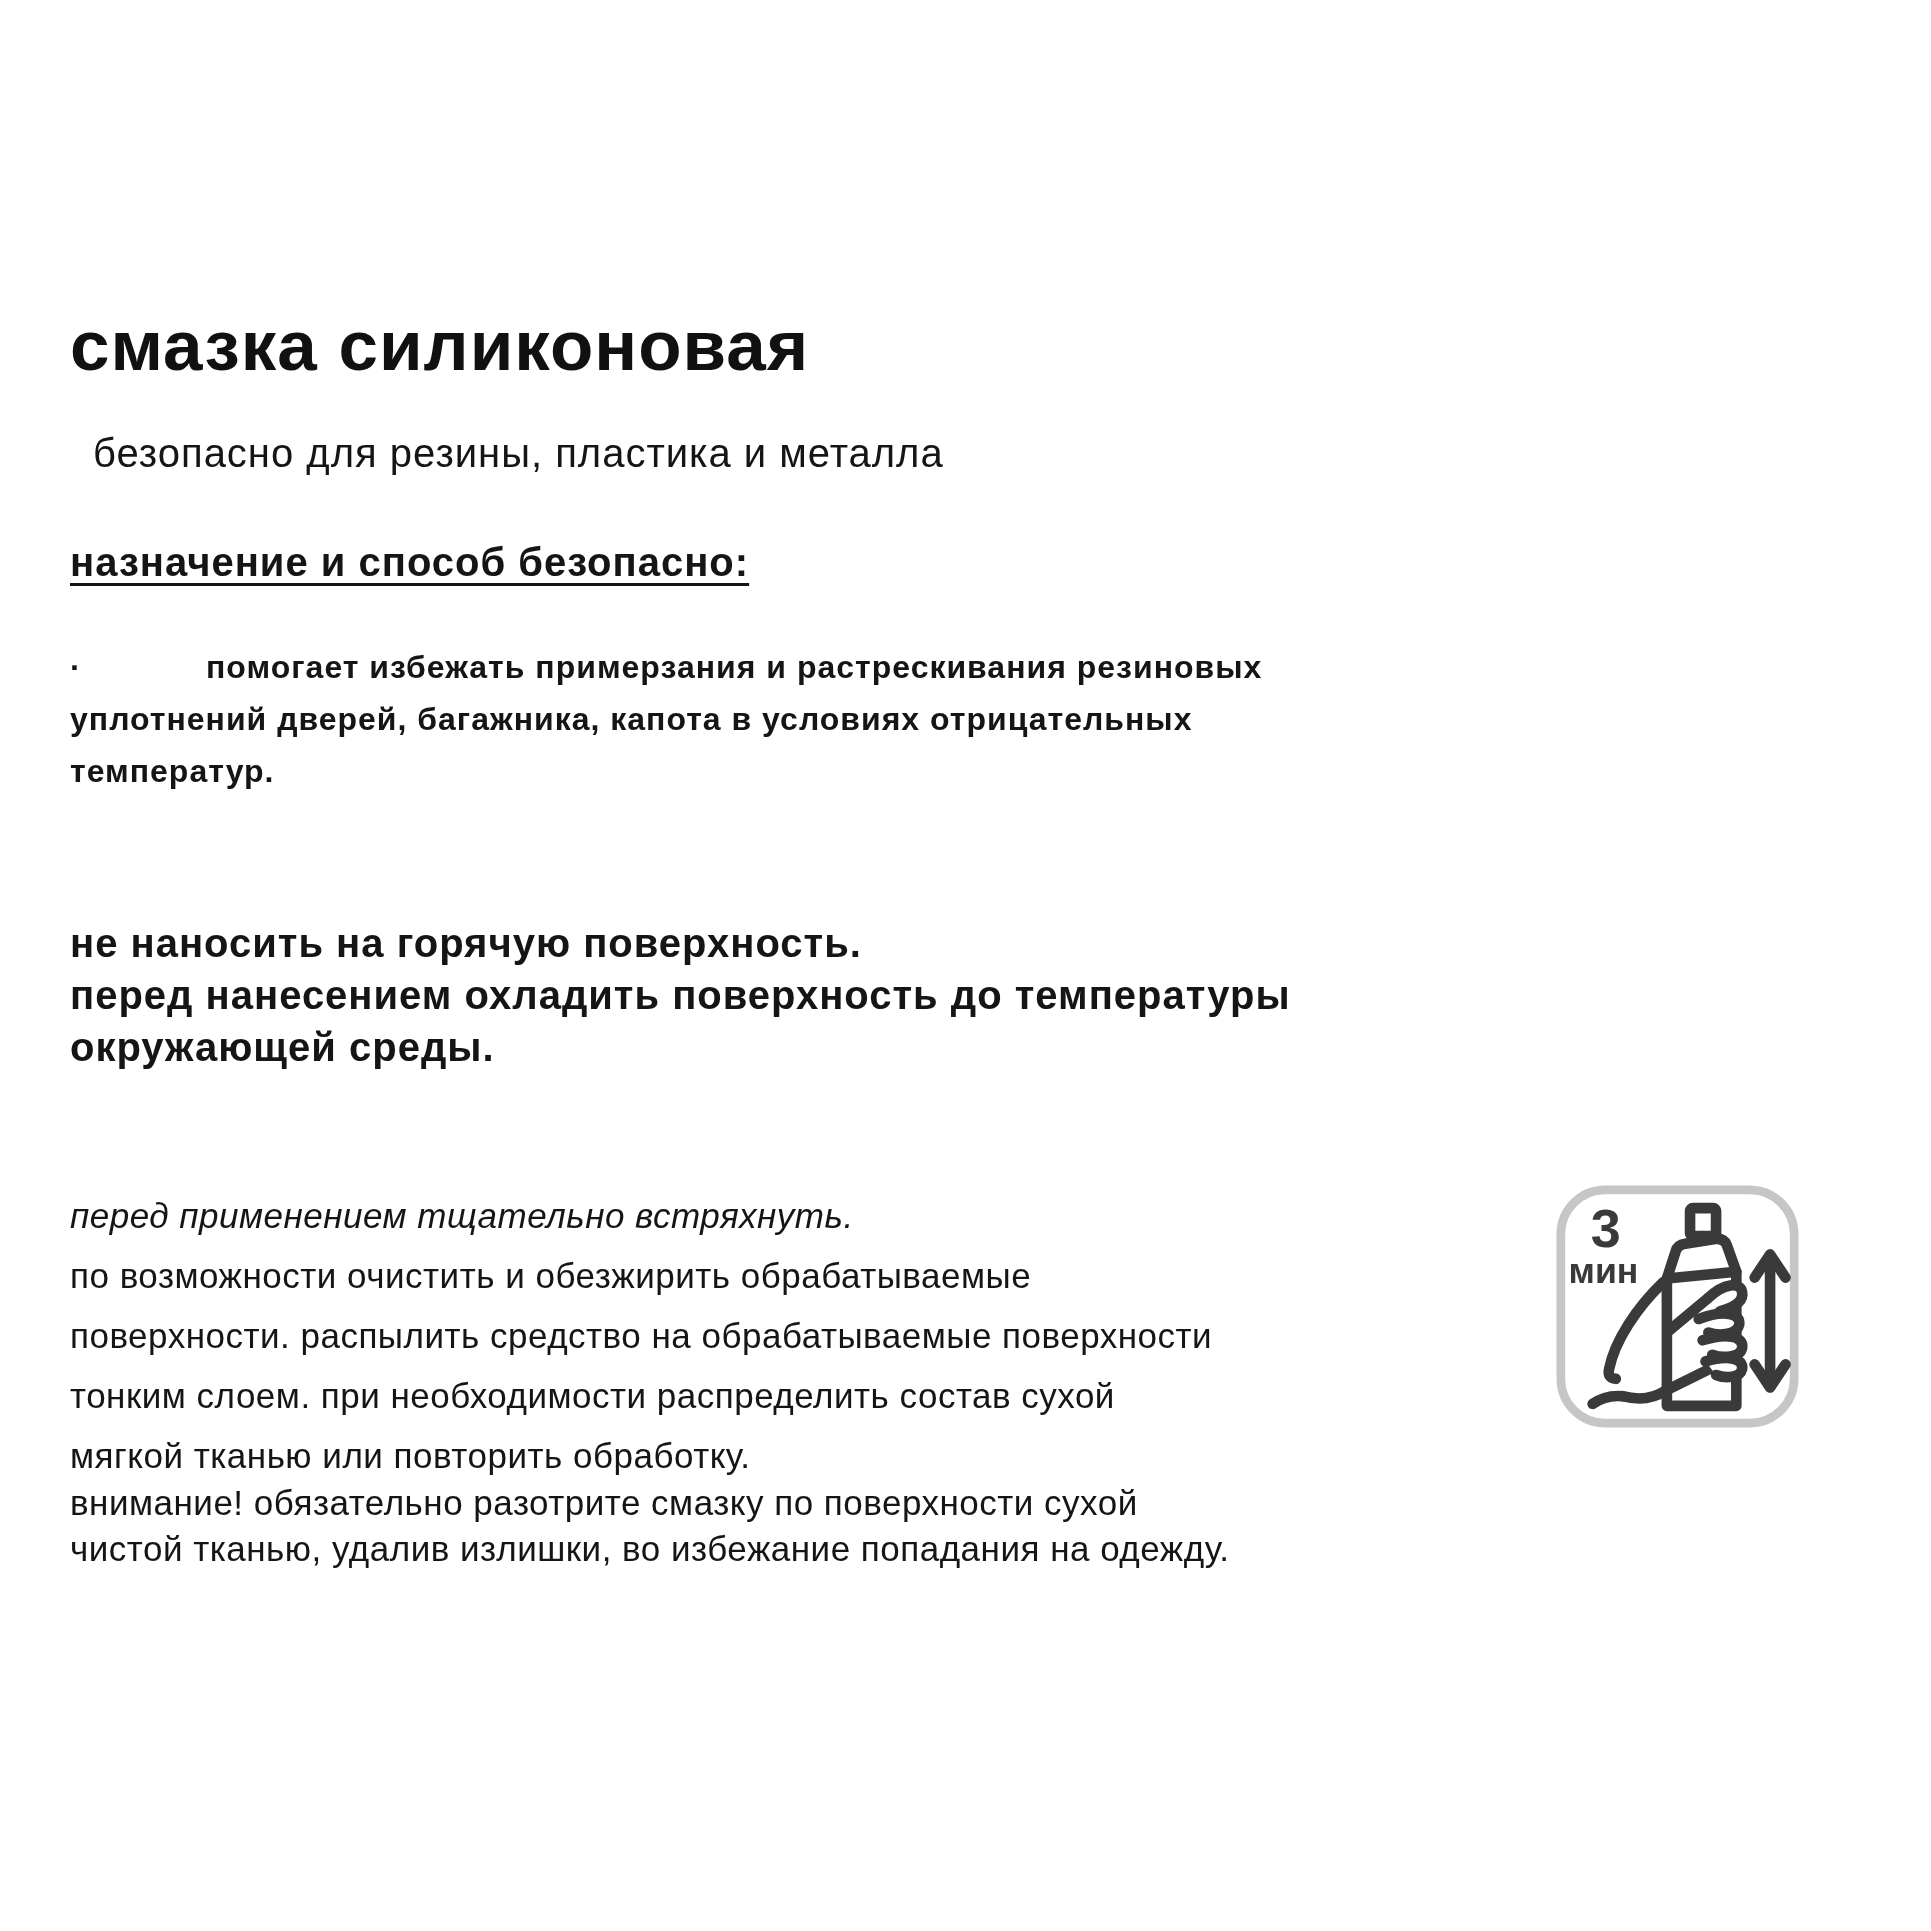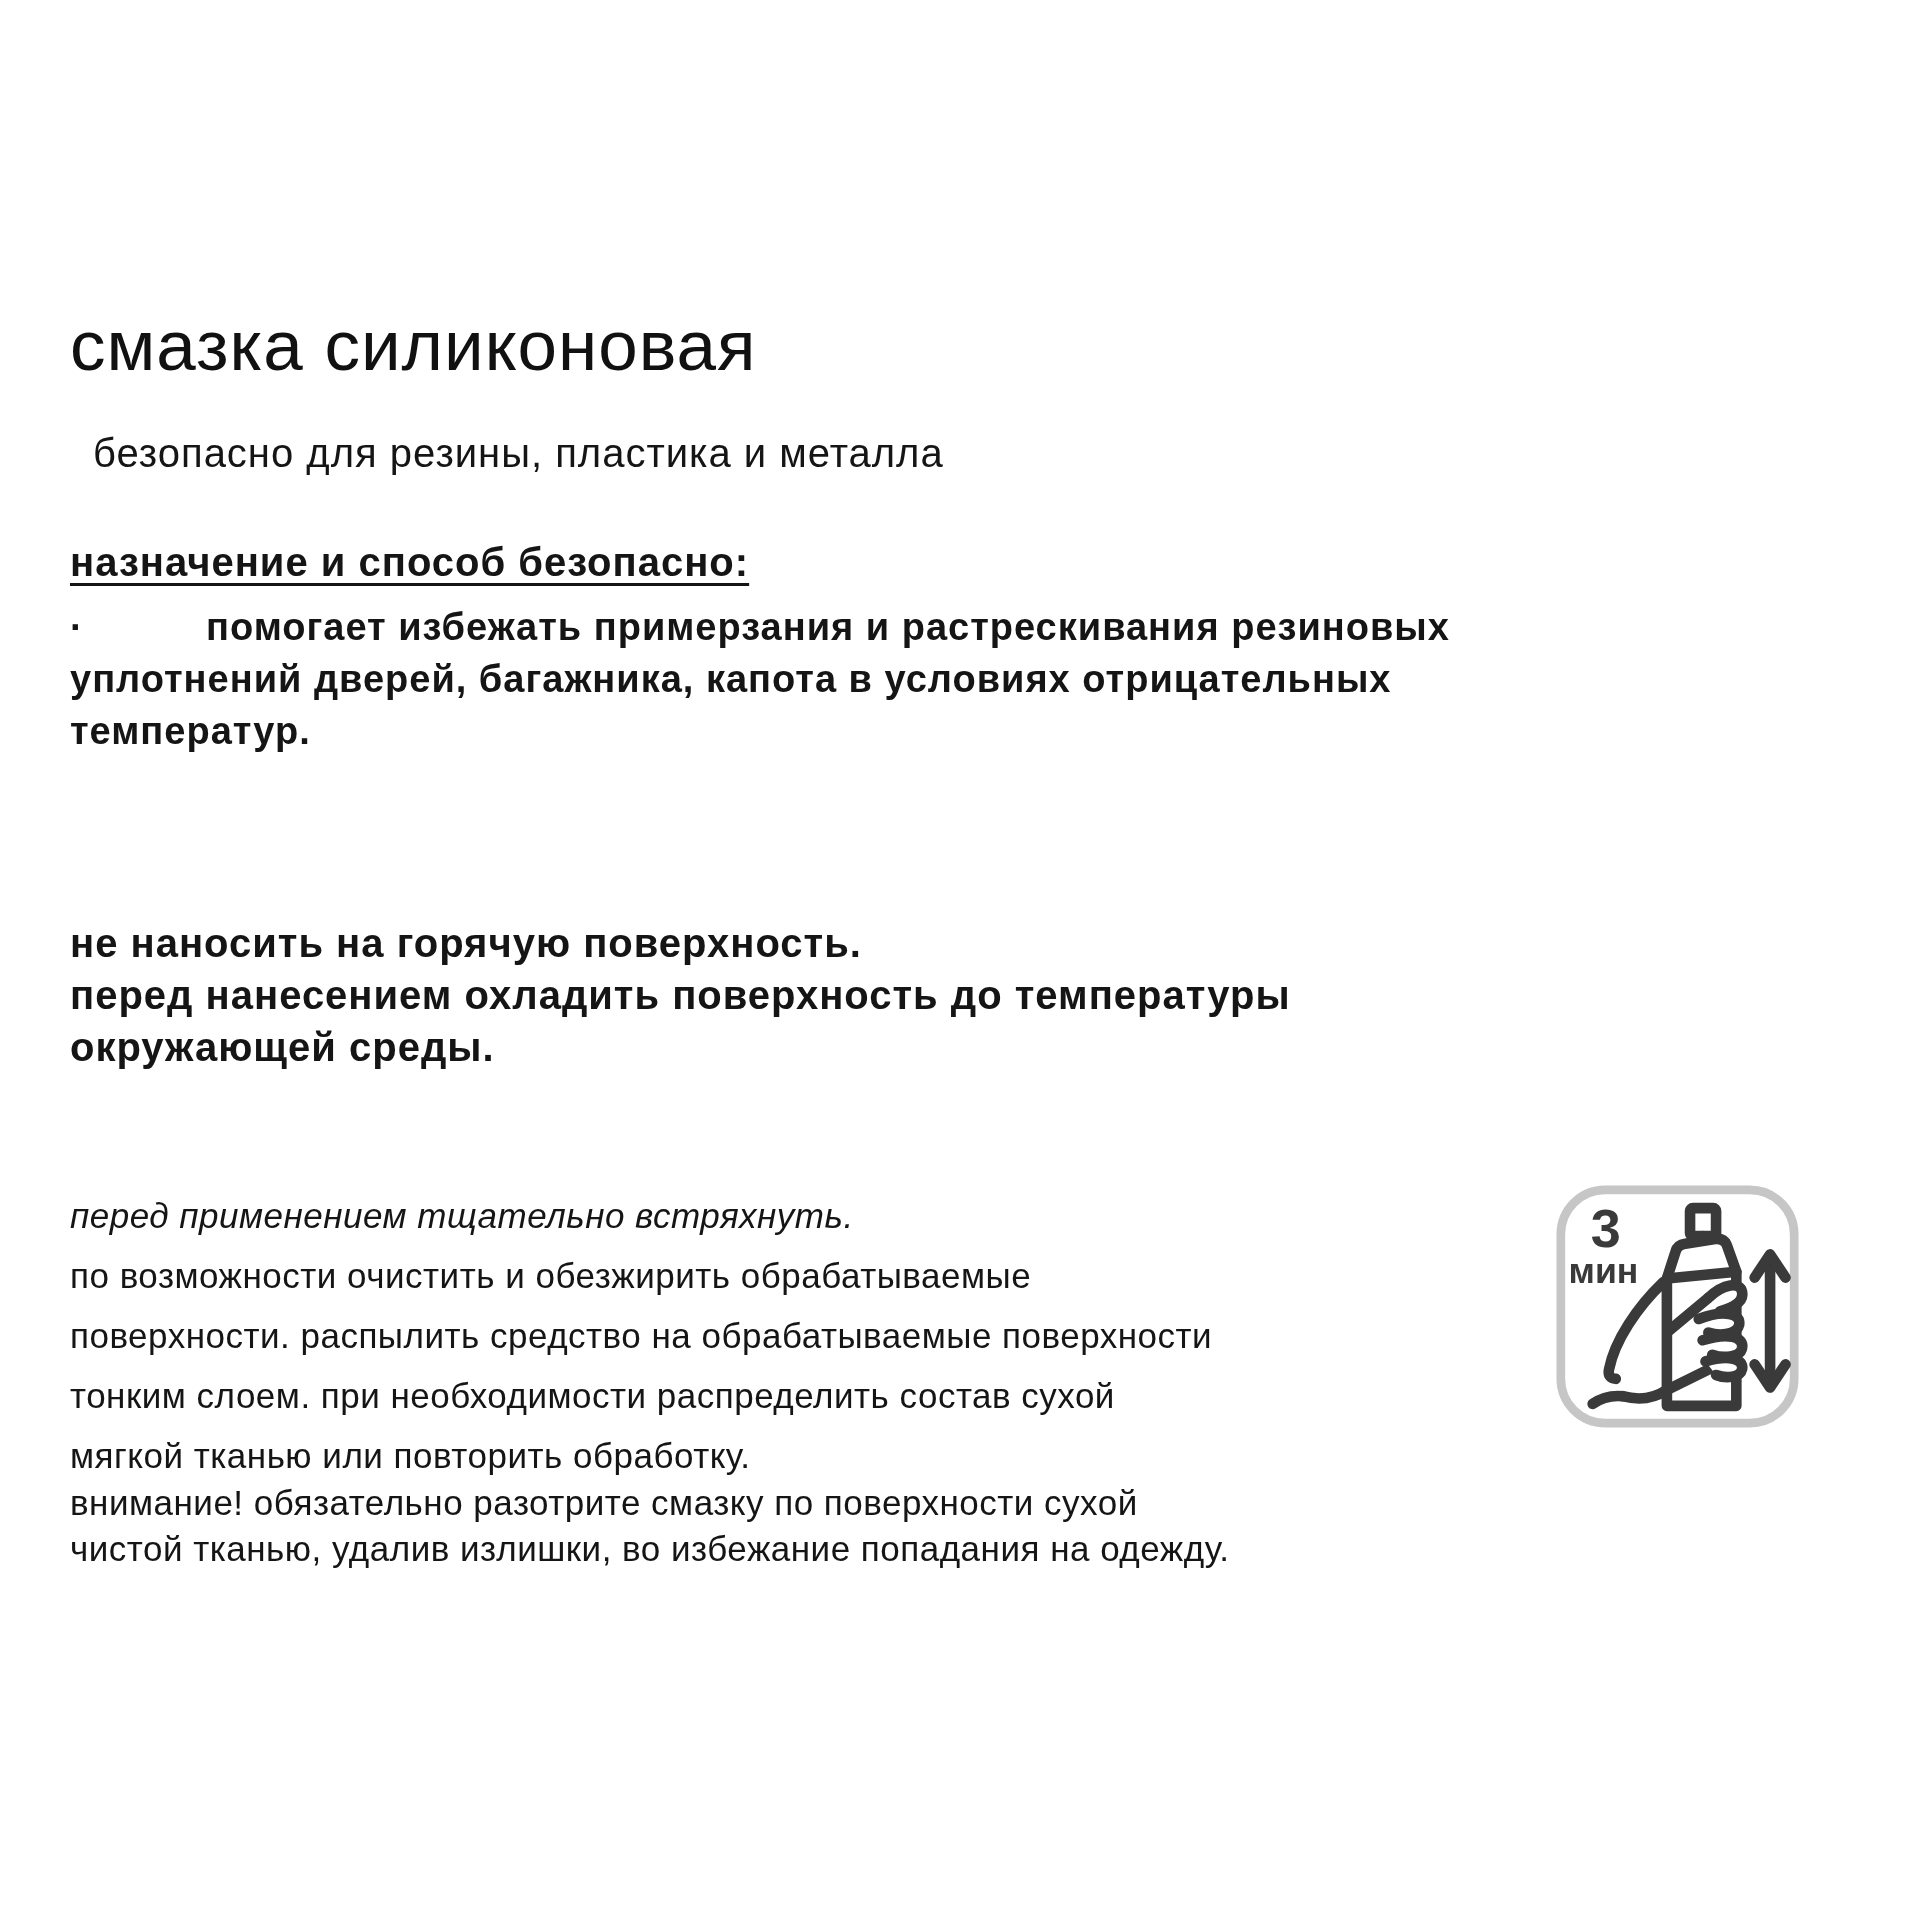--- a/index.html
+++ b/index.html
@@ -8,41 +8,42 @@
     background:#ffffff;
     font-family:"Liberation Sans","DejaVu Sans",sans-serif;
     color:#151515;
     position:relative;
     overflow:hidden;
   }
   .abs { position:absolute; left:70px; }
   .pre { white-space:pre; }
   .title {
     top:307px;
-    font-size:71px; font-weight:400; letter-spacing:1px;
+    font-size:71px; font-weight:700; letter-spacing:1px;
     line-height:77px; color:#111111;
   }
   .subtitle {
     top:429px;
     font-size:40px; font-weight:400; letter-spacing:1px;
     line-height:48px;
     margin-left:23px;
   }
   .heading {
     top:538px;
     font-size:40px; font-weight:700; letter-spacing:1px;
     line-height:48px;
     text-decoration:underline;
     text-decoration-thickness:2.9px;
     text-underline-offset:6.8px;
   }
   .bullets { top:601px; }
   .bullet {
-    font-size:38px; font-weight:700; letter-spacing:1px;
+    font-size:32px; font-weight:700; letter-spacing:1px;
     line-height:52px;
+    margin-top:40px;
   }
   .bullet .marker { display:inline-block; width:136px; }
   .bullet .btext { white-space:pre; }
   .warning {
     top:917px;
     font-size:40px; font-weight:700; letter-spacing:1px;
     line-height:52px;
   }
   .note {
     font-weight:400; font-size:35px; letter-spacing:0.5px;

